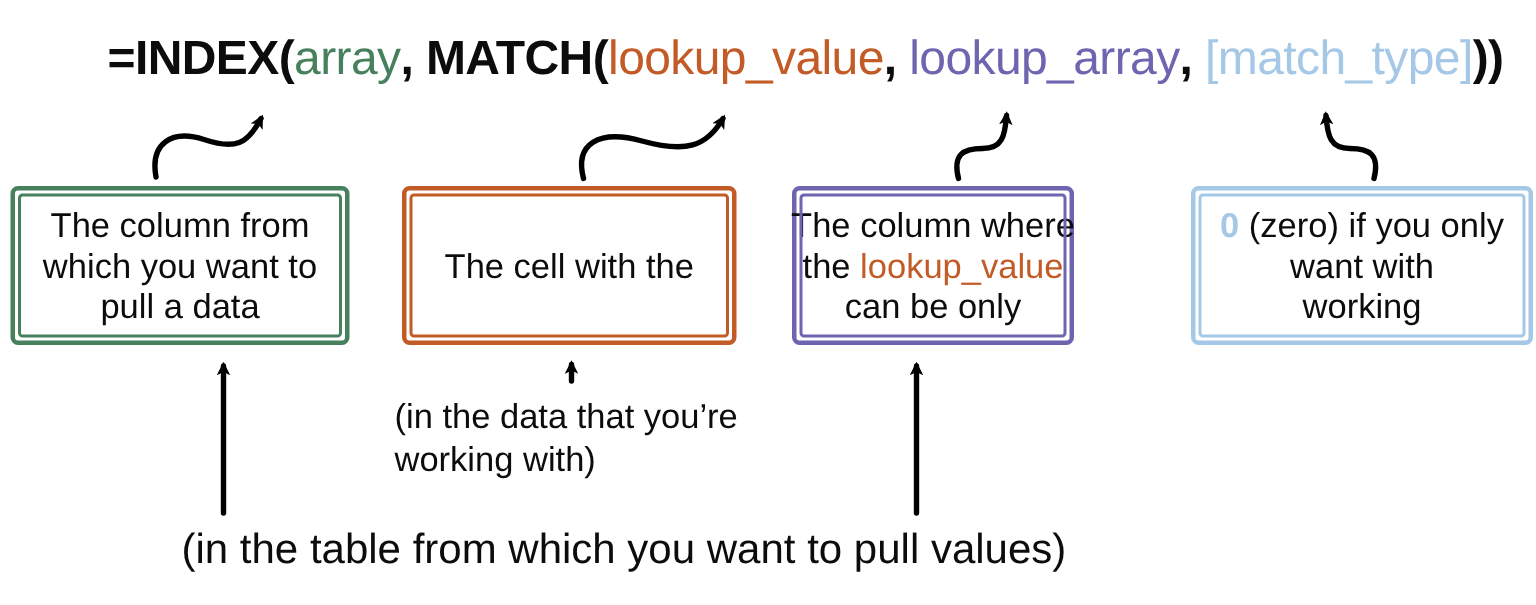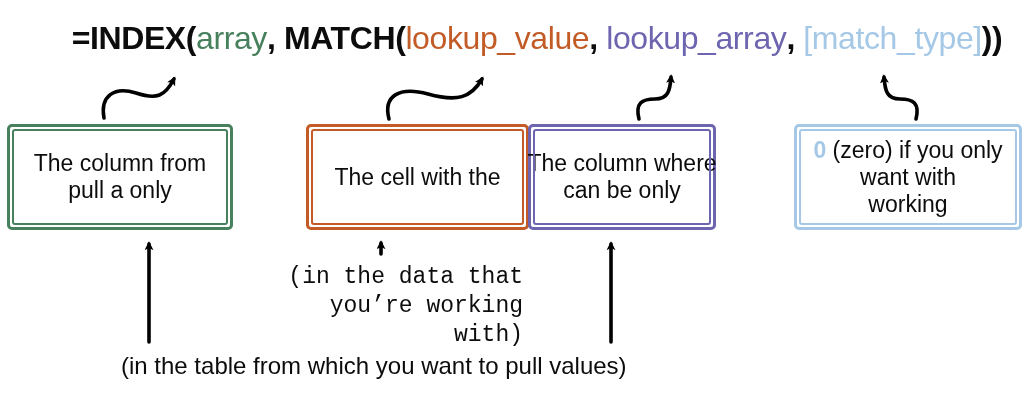--- a/index.html
+++ b/index.html
@@ -37,30 +37,30 @@
     border:2px solid var(--bc,#333);
     border-radius:3px;
     pointer-events:none;
   }
   .xbox .line{
     font-size:23px;line-height:27px;color:#0c0c0c;
     text-align:center;white-space:pre;
   }
   .xbox .line span.bold{font-weight:700;}
   .box1{left:7px;width:226px;}
-  .box2{left:268px;width:223px;margin-left:38px;}
+  .box2{left:268px;width:223px;}
   .box3{left:528px;width:188px;}
   .box4{left:794px;width:228px;}
   
   .note{
     position:absolute;color:#0c0c0c;
     font-size:23px;line-height:29px;
   }
-  .note-data{left:263px;top:263px;width:260px;text-align:right;font-family:Liberation Mono, monospace;}
-  .note-table{left:121px;top:351px;width:560px;font-size:24px;white-space:nowrap;}
+  .note-data{left:263px;top:263px;width:260px;text-align:left;}
+  .note-table{left:121px;top:351px;width:560px;font-size:28px;white-space:nowrap;}
 </style>
 </head>
 <body>
 
 <div class="canvas">
 
   <div class="formula" id="formula"><span class="bold" style="color: rgb(12, 12, 12);">=INDEX(</span><span style="color: rgb(71, 128, 93);">array</span><span class="bold" style="color: rgb(12, 12, 12);">, </span><span class="bold" style="color: rgb(12, 12, 12);">MATCH(</span><span style="color: rgb(194, 91, 38);">lookup_value</span><span class="bold" style="color: rgb(12, 12, 12);">, </span><span style="color: rgb(109, 101, 175);">lookup_array</span><span class="bold" style="color: rgb(12, 12, 12);">, </span><span style="color: rgb(165, 200, 231);">[match_type]</span><span class="bold" style="color: rgb(12, 12, 12);">))</span></div>
 
   <svg class="arrows" viewBox="0 0 1024 403" aria-hidden="true">
     <defs>
@@ -74,27 +74,29 @@
       <path d="M639,119 C635,103 642,99 655,99 C668,99 670,91 671,77" marker-end="url(#ah)"></path>
       <path d="M916,119 C920,103 913,99 900,99 C887,99 885,91 884,77" marker-end="url(#ah)"></path>
       <path d="M149,342 L149,244" marker-end="url(#ah)"></path>
       <path d="M381,254 L381,243" marker-end="url(#ah)"></path>
       <path d="M611,342 L611,244" marker-end="url(#ah)"></path>
     </g>
   </svg>
 
   <div class="xbox box1" style="--bc: #47805d;">
       <div class="line"><span>The column from</span></div>
-      <div class="line"><span>pull a only</span></div>
+      <div class="line"><span>which you want to</span></div>
+      <div class="line"><span>pull a data</span></div>
     </div>
   <div class="xbox box2" style="--bc: #c25b26;">
       <div class="line"><span>The cell with the</span></div>
     </div>
   <div class="xbox box3" style="--bc: #6d65af;">
       <div class="line"><span>The column where</span></div>
+      <div class="line"><span>the </span><span style="color: rgb(194, 91, 38);">lookup_value</span></div>
       <div class="line"><span>can be only</span></div>
     </div>
   <div class="xbox box4" style="--bc: #a5c8e7;">
       <div class="line"><span class="bold" style="color: rgb(165, 200, 231);">0</span><span> (zero) if you only</span></div>
       <div class="line"><span>want with</span></div>
       <div class="line"><span>working</span></div>
     </div>
 
   <div class="note note-data">(in the data that you’re working with)</div>
   <div class="note note-table">(in the table from which you want to pull values)</div>

